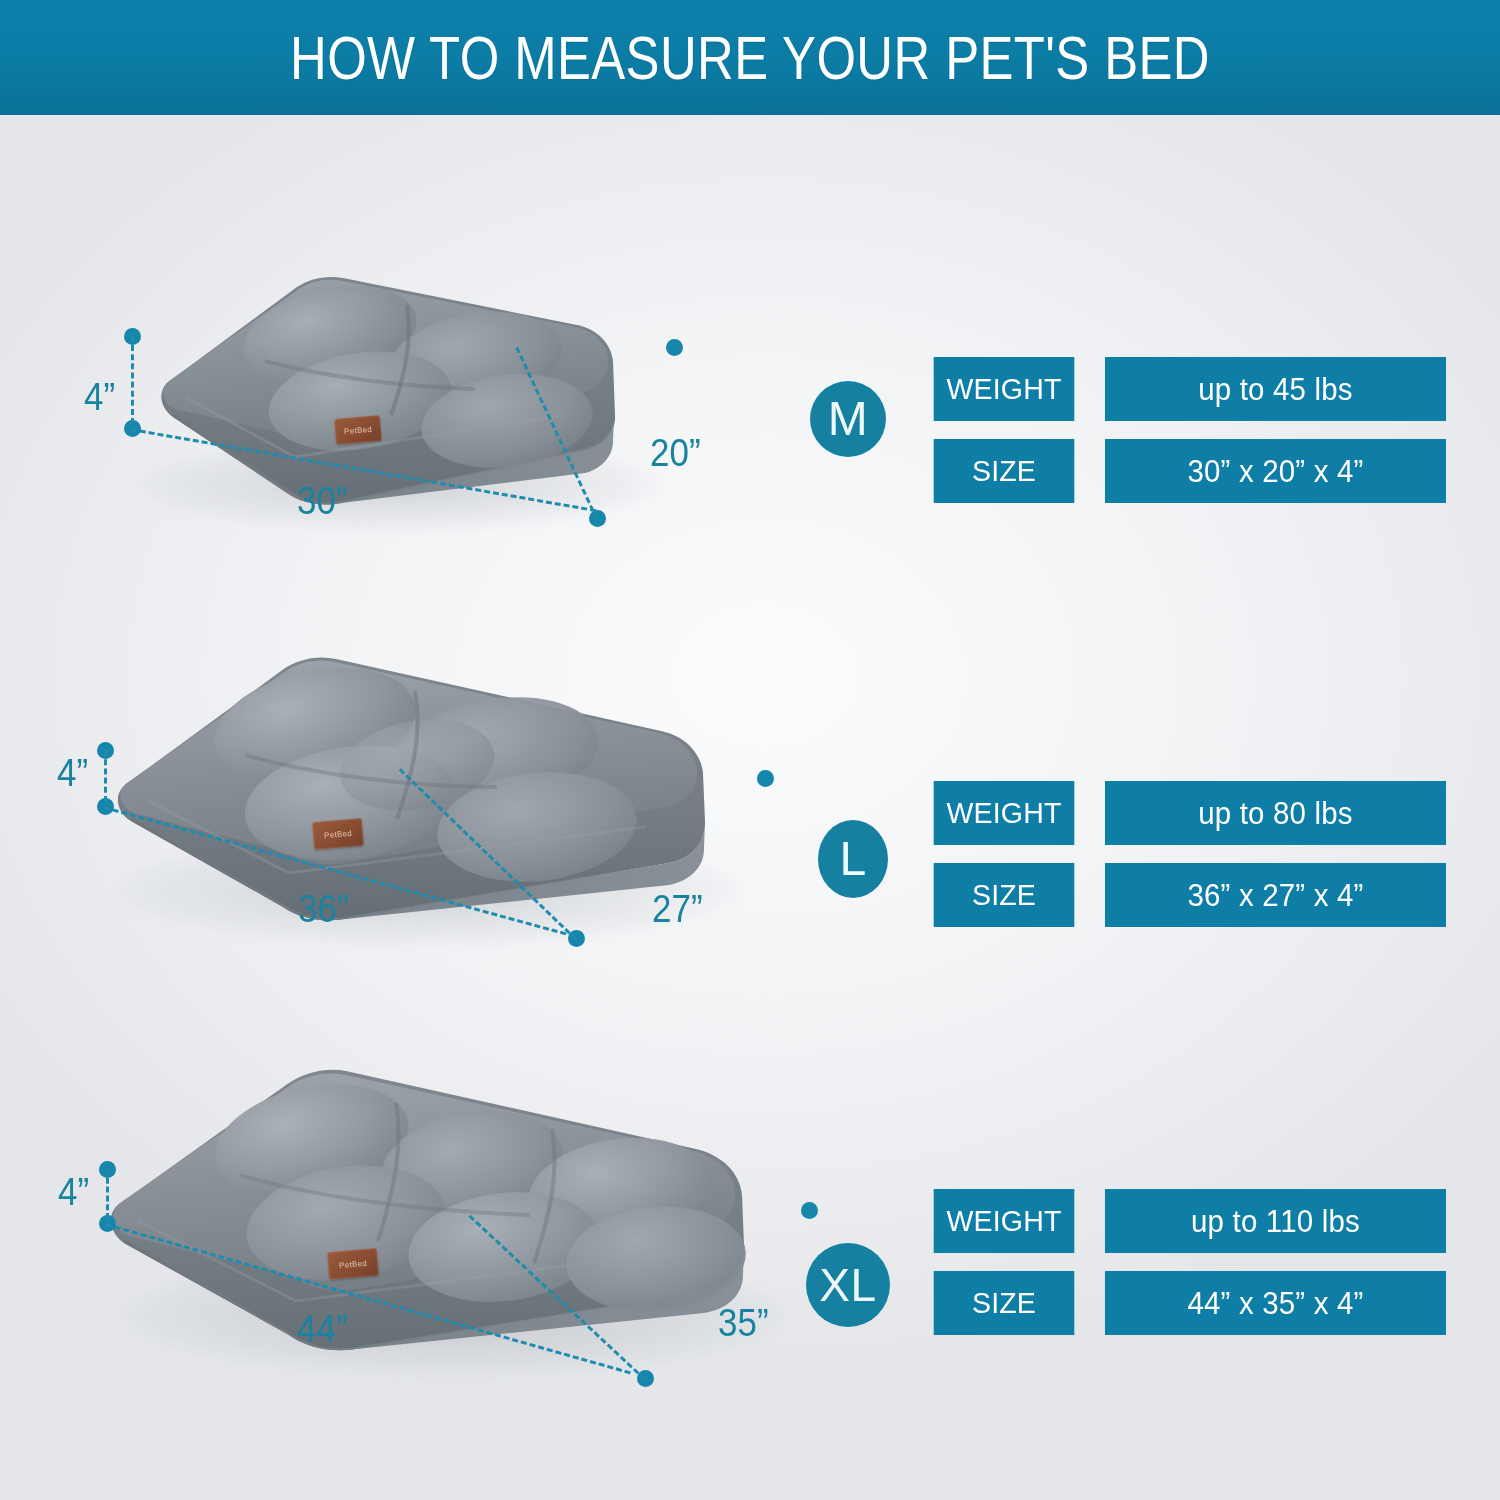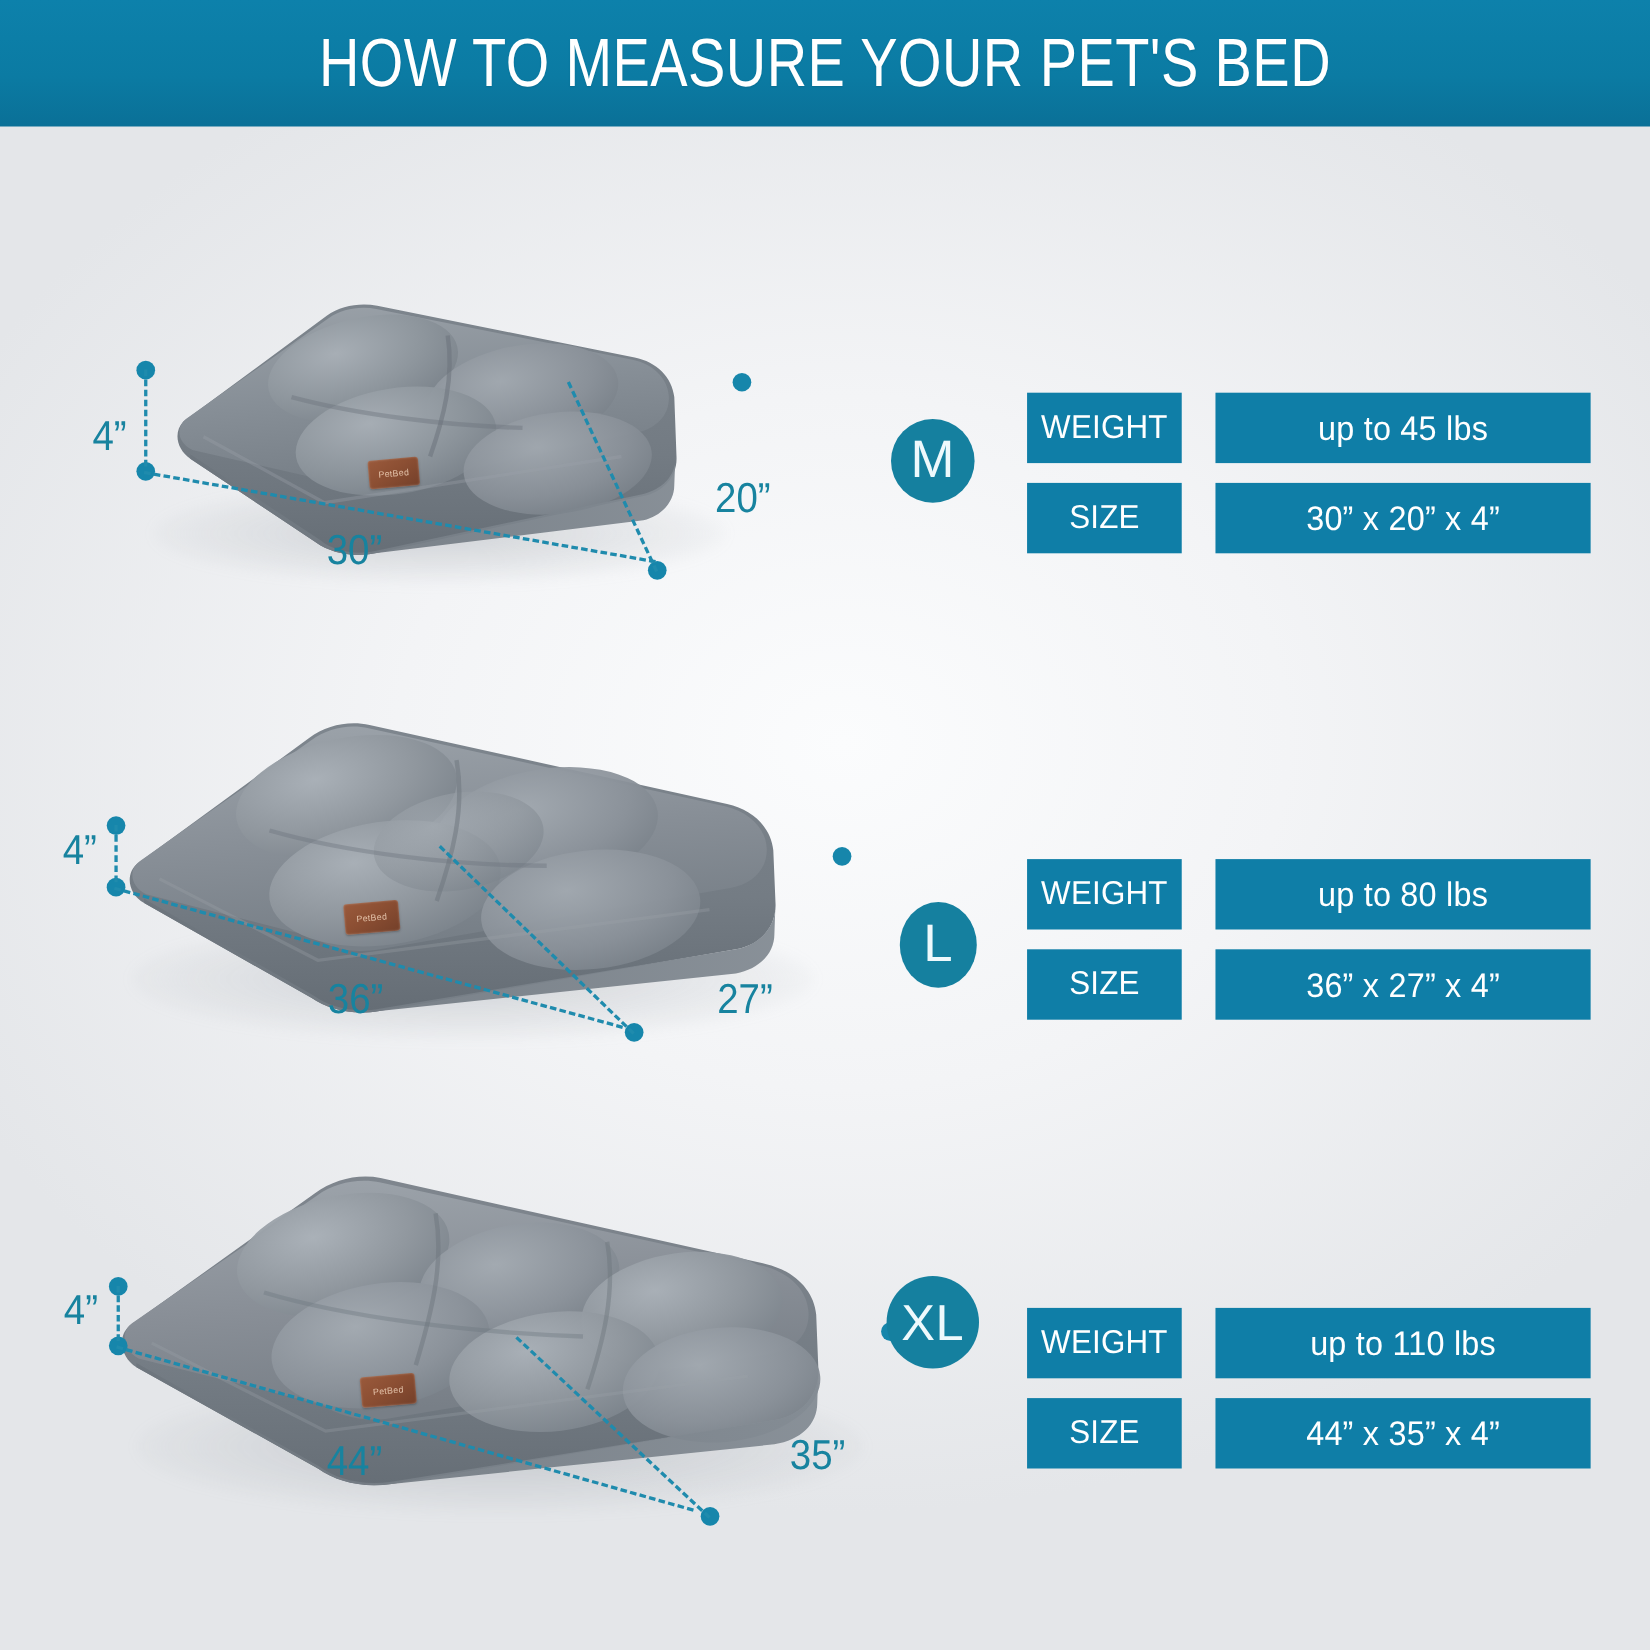--- a/index.html
+++ b/index.html
@@ -375,21 +375,21 @@
   <div class="dim-dot" style="left:637px; top:1370px;"></div>
 
   <div class="dash-vert" style="left:106px; top:1169px; height:50px;"></div>
   <div class="dash-line" style="left:106px; top:1223px; width:545px; transform:rotate(15.8deg);"></div>
   <div class="dash-line" style="left:645px; top:1378px; width:240px; transform:rotate(-137deg);"></div>
 
   <div class="dim-label" style="left:58px; top:1173px;">4”</div>
   <div class="dim-label" style="left:297px; top:1310px;">44”</div>
   <div class="dim-label" style="left:718px; top:1304px;">35”</div>
 
-  <div class="size-badge xl" style="left:806px; top:1160px; width:84px; height:84px;">
+  <div class="size-badge xl" style="left:806px; top:1243px; width:84px; height:84px;">
     <span>XL</span>
   </div>
 
   <div class="spec-table" style="left:930px; top:1189px; width:525px;">
     <div class="spec-cell key">WEIGHT</div>
     <div class="spec-cell val">up to 110 lbs</div>
     <div class="spec-cell key">SIZE</div>
     <div class="spec-cell val">44” x 35” x 4”</div>
   </div>
 

